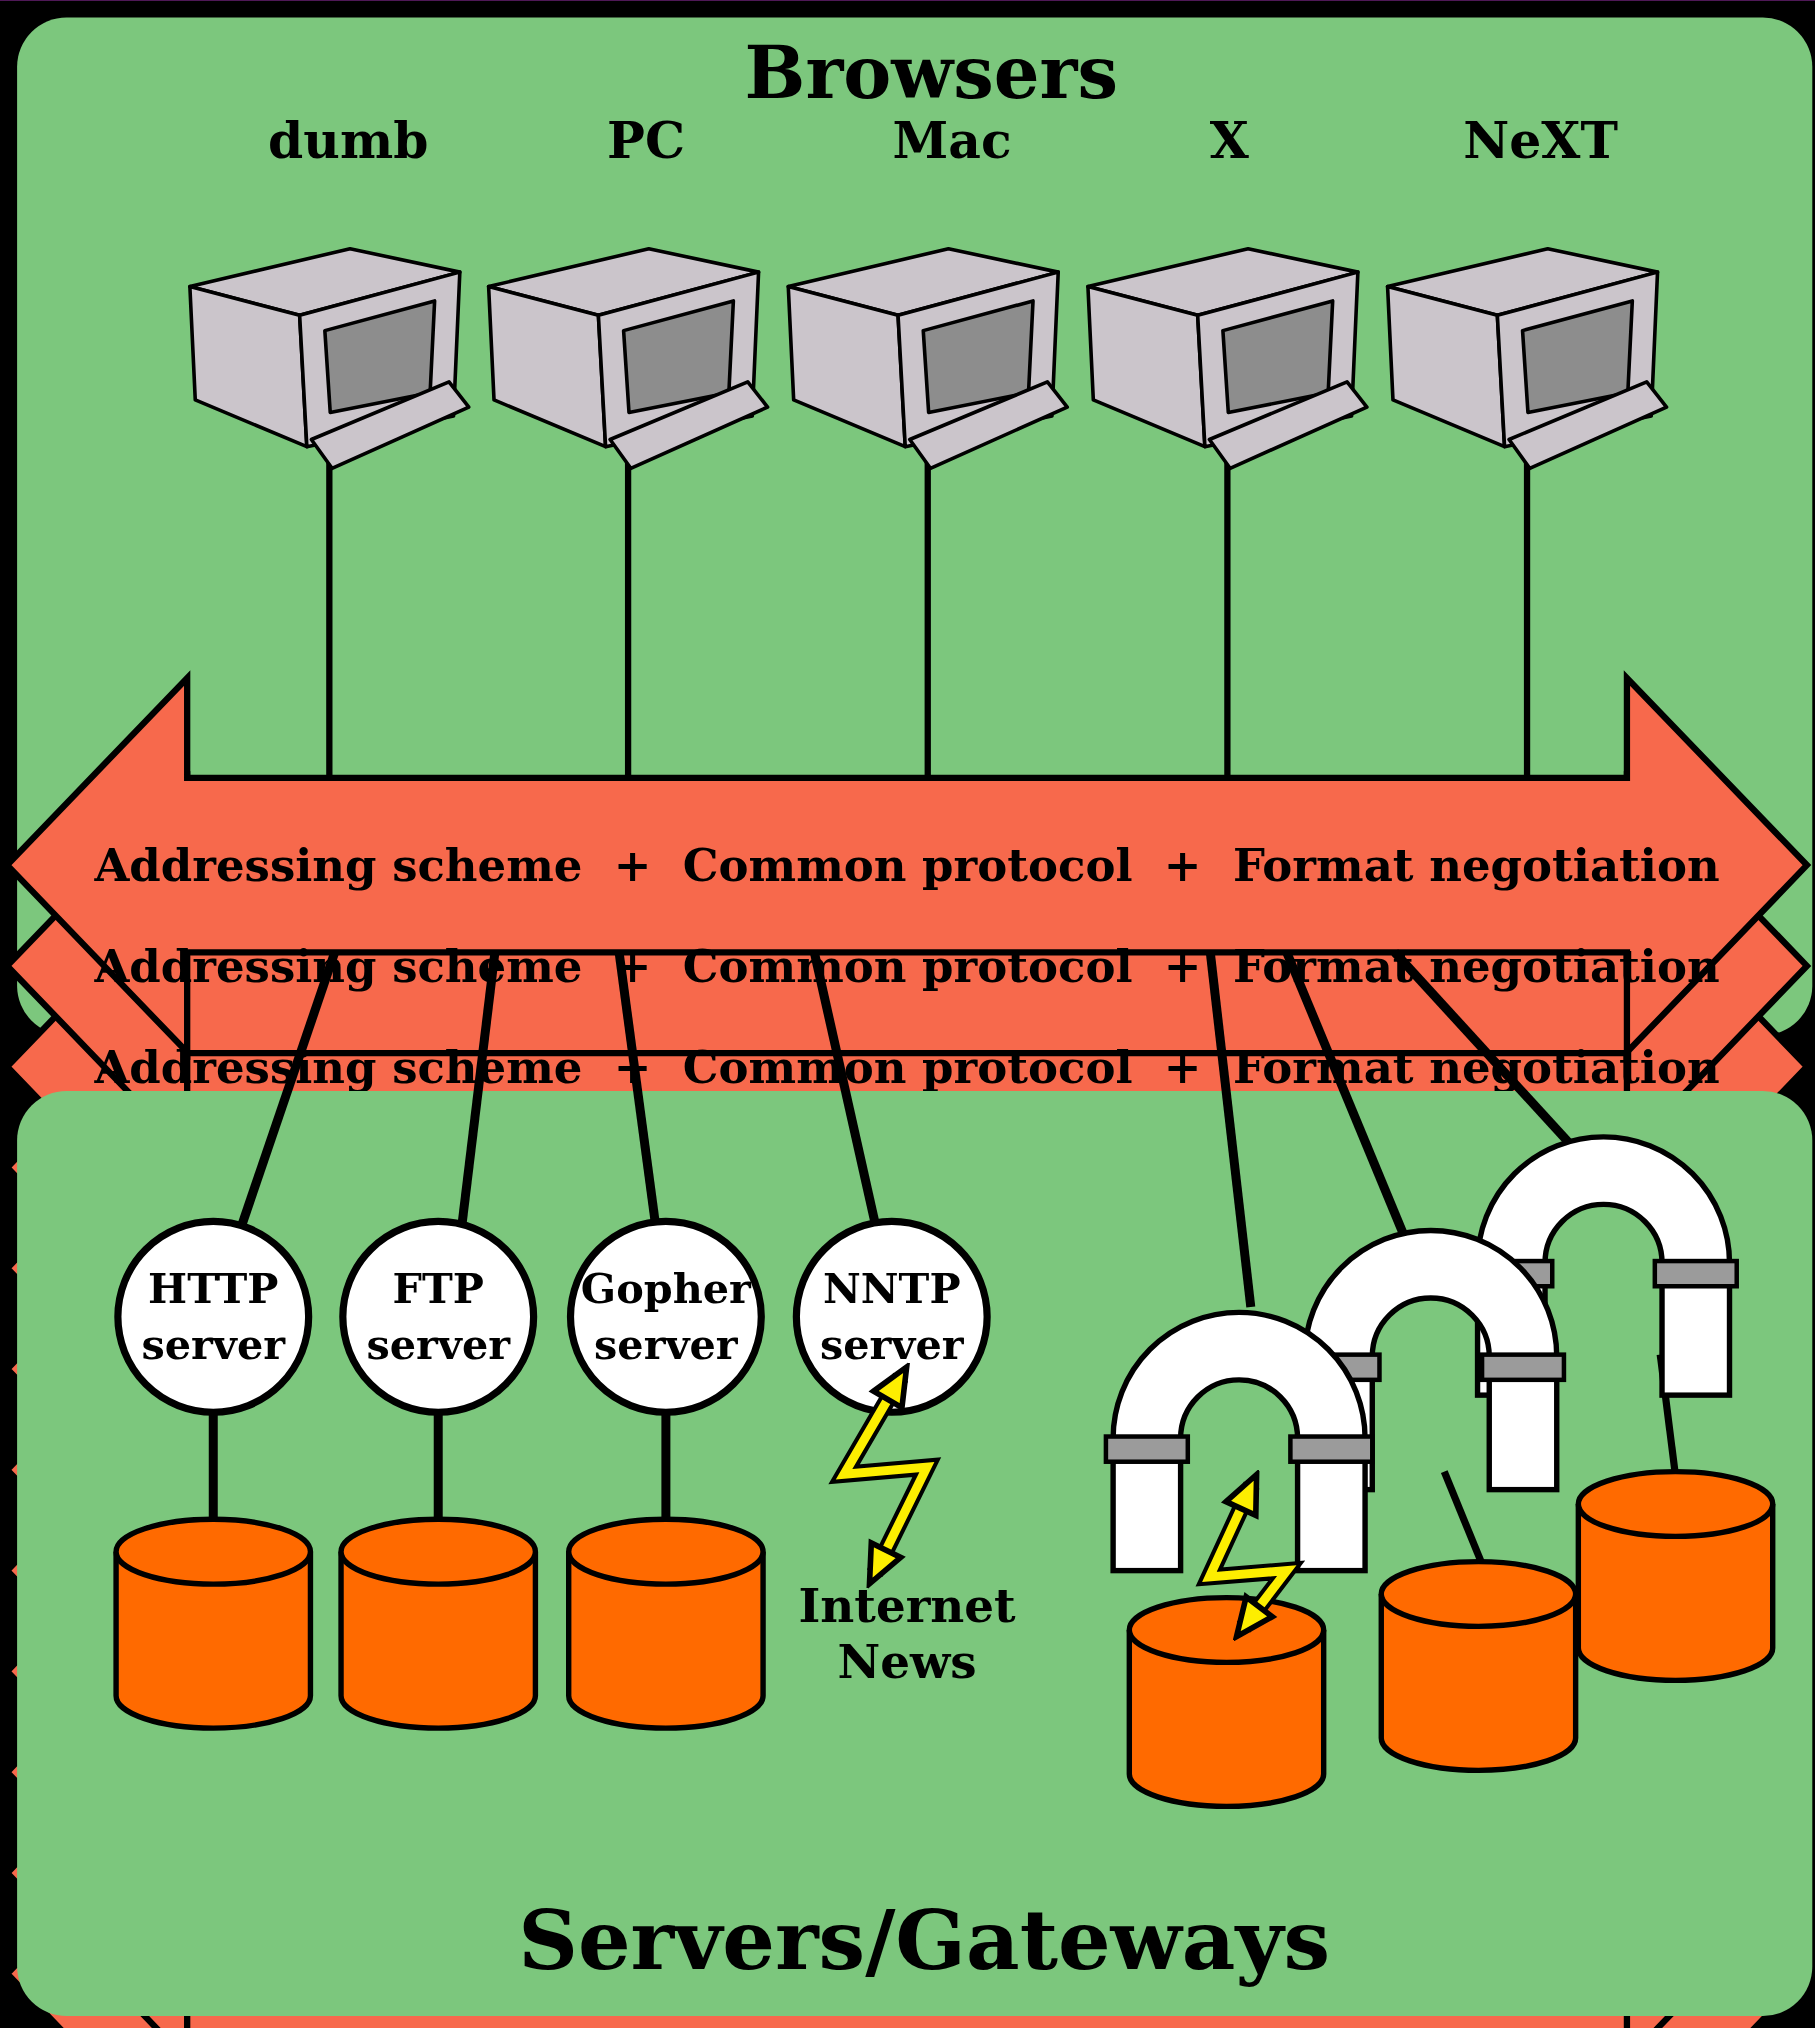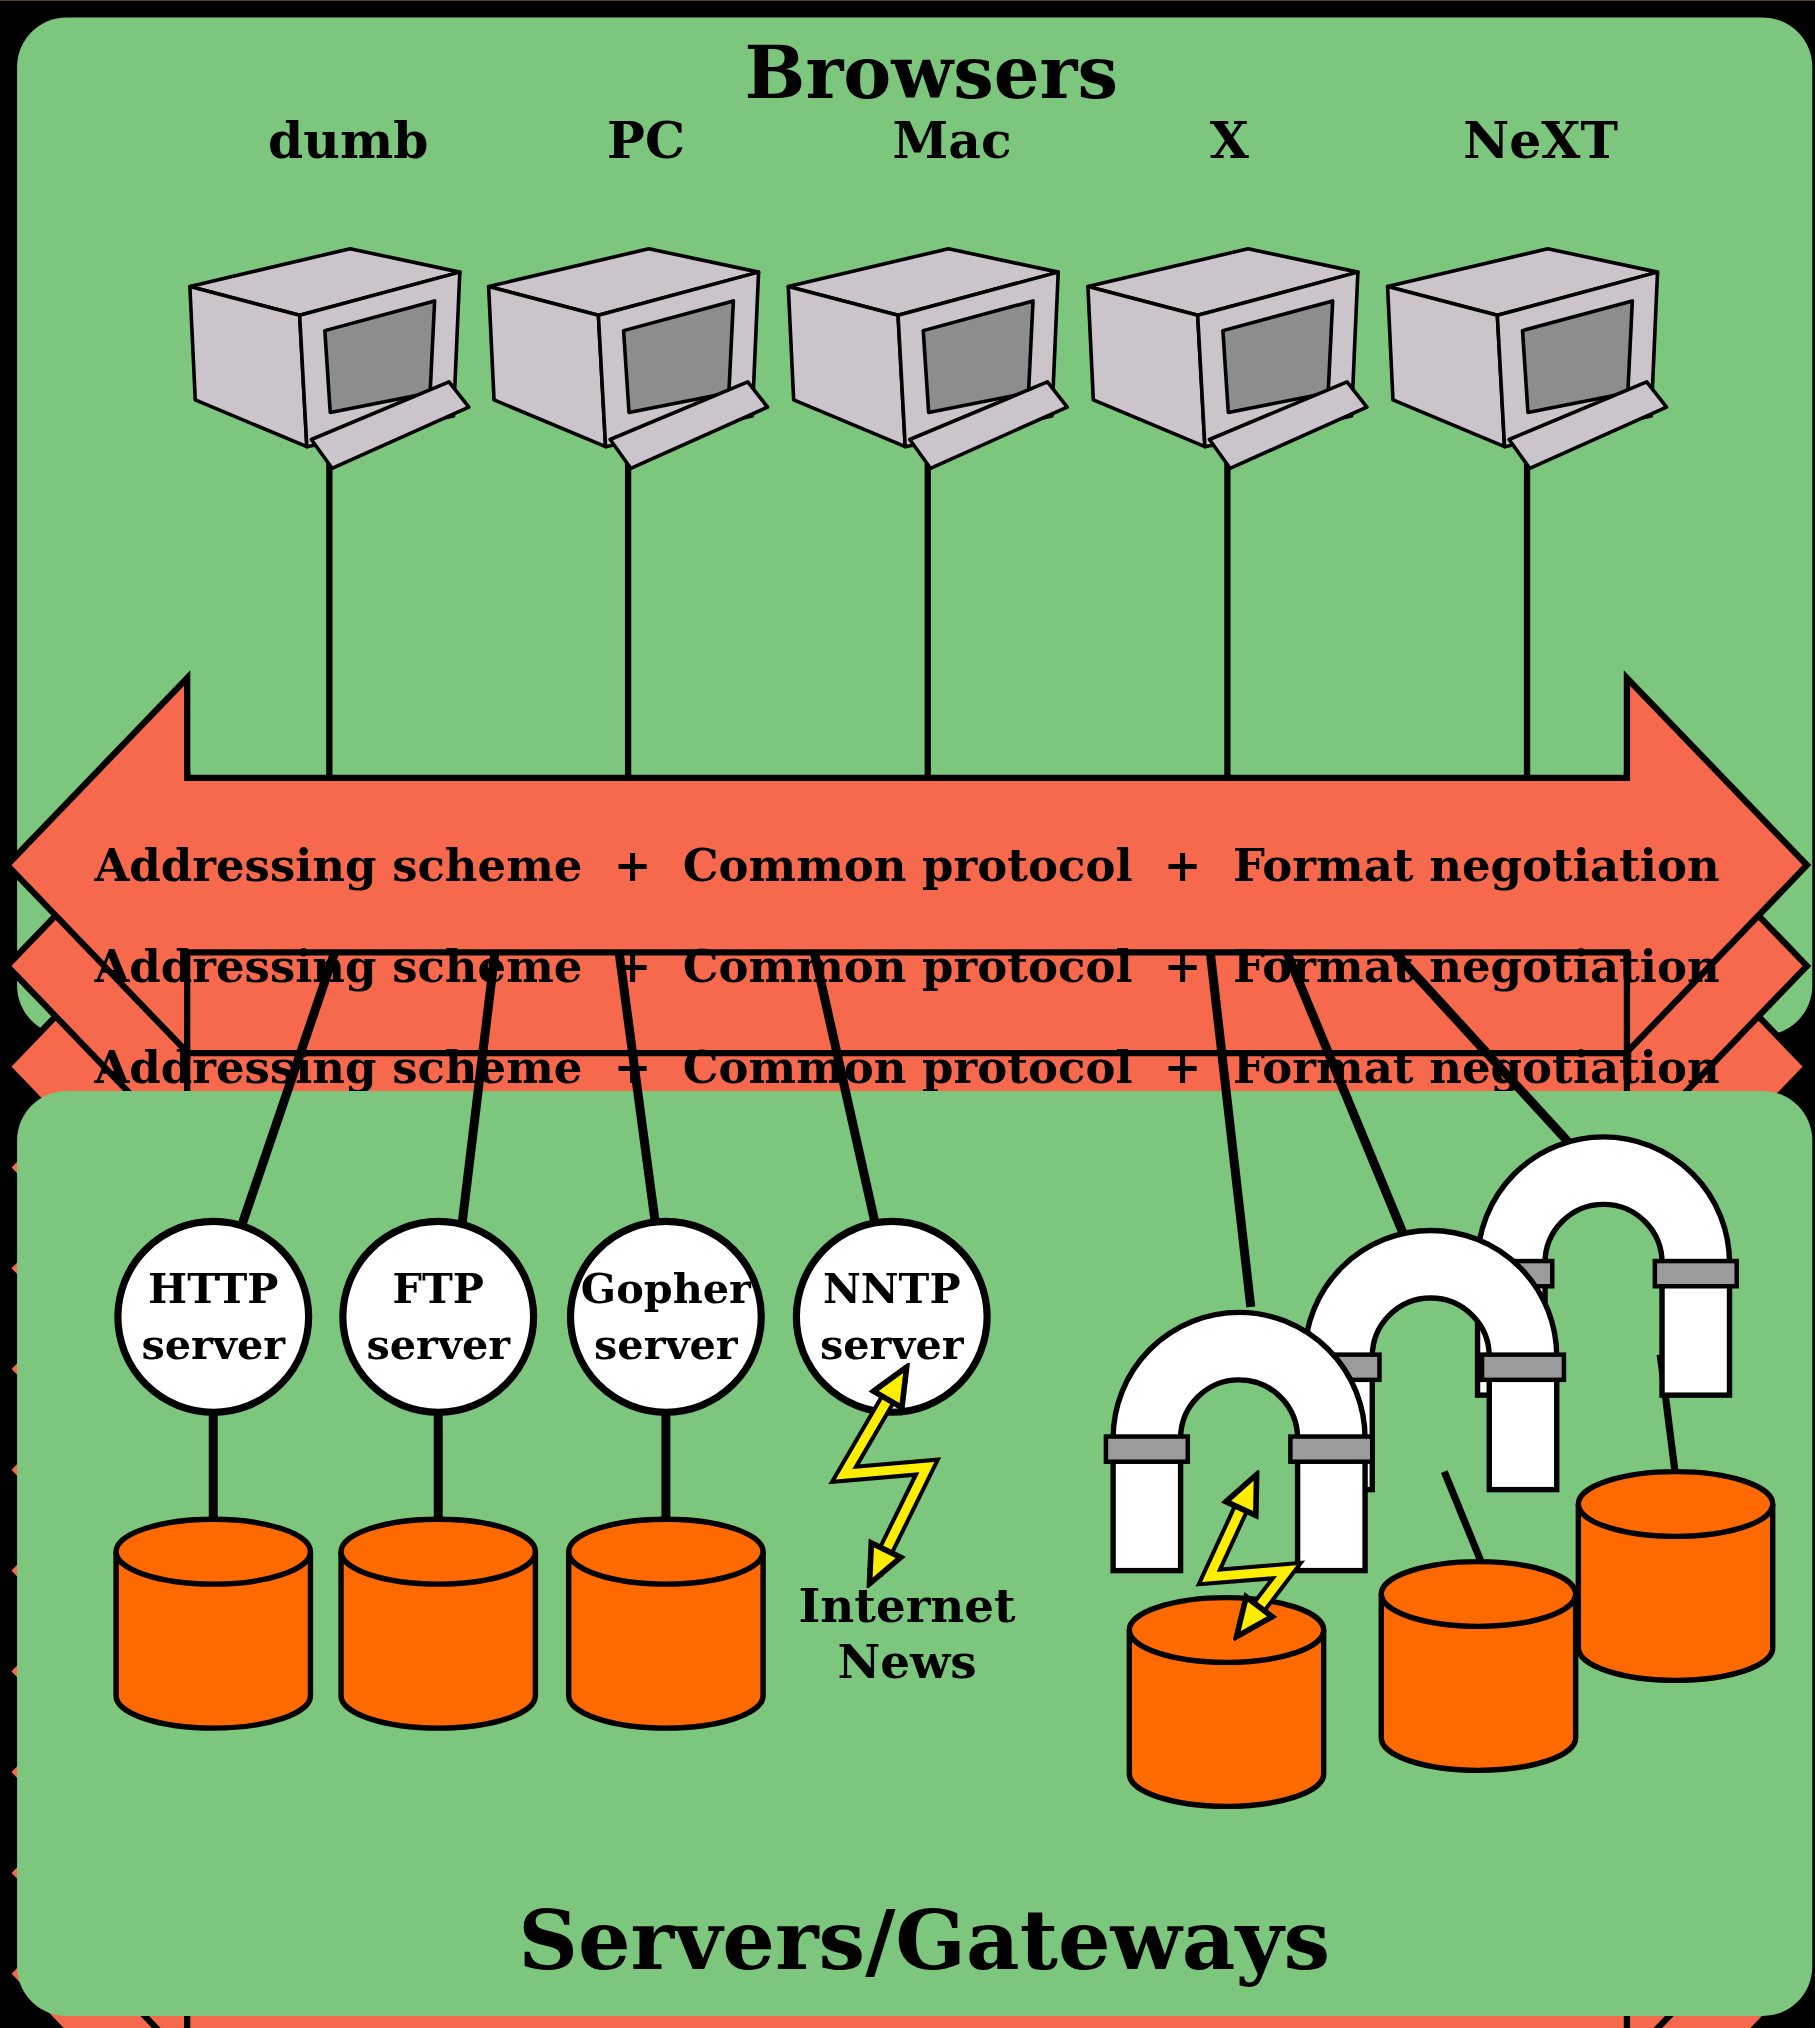--- a/index.html
+++ b/index.html
@@ -1,16 +1,16 @@
 <!DOCTYPE html>
 <html style="font-size:14.4px"><head>
 <meta charset="utf-8">
 <style>
   html,body{margin:0;padding:0;background:#000;}
-  .stage{position:relative;width:1815px;height:2029px;background:#fdba74;overflow:hidden;
+  .stage{position:relative;width:1815px;height:2029px;background:#d946ef;overflow:hidden;
          font-family:"DejaVu Serif","Liberation Serif",serif;}
   svg{display:block}
   text{font-family:"DejaVu Serif","Liberation Serif",serif;font-weight:bold;fill:#000;}
   .title-top{font-size:80px;}
   .title-bottom{font-size:92px;}
   .browser-label{font-size:56px;}
   .band-label{font-size:50px;}
   .circle-label{font-size:46px;}
   .news-label{font-size:52px;}
 </style>

